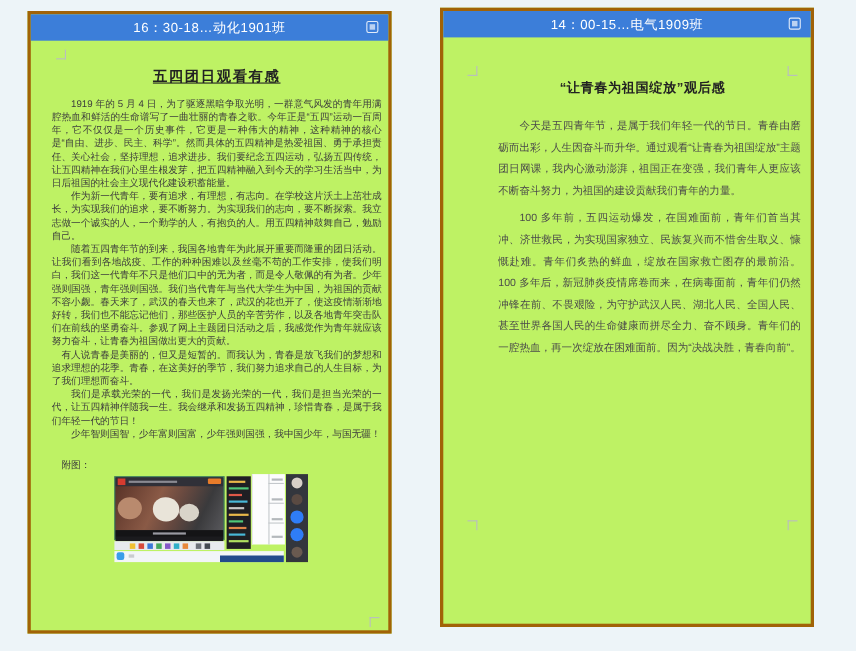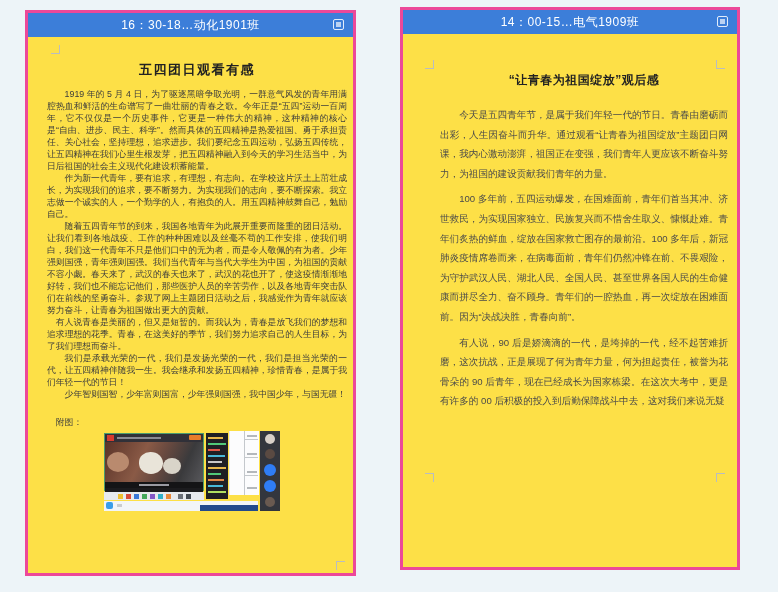--- a/index.html
+++ b/index.html
@@ -3,22 +3,22 @@
 <meta charset="utf-8">
 <style>
   html,body{margin:0;padding:0;}
   body{
     width:778px;height:592px;overflow:hidden;position:relative;
     background:#edf4f8;
     font-family:"Liberation Sans", sans-serif;
   }
   .window{
     position:absolute;
-    border:3px solid #ec4899;
-    background:#fde047;
+    border:3px solid #a16207;
+    background:#bef264;
     box-sizing:border-box;
   }
   .window-left{left:25px;top:10px;width:331px;height:566px;}
   .window-right{left:400px;top:7px;width:340px;height:563px;}
   .titlebar{
     height:24px;background:#3c7ed9;color:#ffffff;
     display:flex;align-items:center;justify-content:center;
     position:relative;font-size:12px;letter-spacing:.5px;
   }
   .titlebar-badge{
@@ -27,30 +27,30 @@
     box-sizing:border-box;
   }
   .titlebar-badge .badge-inner{
     position:absolute;left:2px;top:2px;width:5px;height:5px;
     background:rgba(255,255,255,.65);
   }
   .doc{position:relative;overflow:hidden;box-sizing:border-box;}
   .doc-left{height:539px;padding:0 6px 0 19px;}
   .doc-right{height:460px;padding:0 9px 0 37px;}
   .doc h1{text-align:center;color:#222;}
-  .doc-left h1{font-size:13px;letter-spacing:1.5px;margin:24px 0 9px 0;}
+  .doc-left h1{font-size:13px;letter-spacing:1.5px;margin:24px 0 9px 0;text-decoration:underline;}
   .doc-right h1{font-size:12px;letter-spacing:.5px;margin:38px 0 16px 0;}
   .doc-left p{
     margin:0;font-size:8.8px;line-height:12px;color:#3c3c3c;
     text-indent:2em;text-align:justify;
   }
   .doc-left p.indent-1{text-indent:1em;}
   .doc-left p.attach-label{text-indent:1em;margin-top:16px;}
   .doc-right p{
-    margin:0 0 6px 0;font-size:9.6px;line-height:19.6px;color:#4a4a4a;
+    margin:0 0 6px 13px;font-size:9.6px;line-height:19.6px;color:#4a4a4a;
     text-indent:2em;text-align:justify;
   }
   
   .corner{position:absolute;width:9px;height:9px;box-sizing:border-box;}
   .corner.tl{border-right:1px solid #b9bdc1;border-bottom:1px solid #b9bdc1;}
   .corner.tr{border-left:1px solid #b9bdc1;border-bottom:1px solid #b9bdc1;}
   .corner.bl{border-right:1px solid #b9bdc1;border-top:1px solid #b9bdc1;}
   .corner.br{border-left:1px solid #b9bdc1;border-top:1px solid #b9bdc1;}
   
   .attach{position:relative;width:192px;height:80px;margin:3px 0 0 57px;}
@@ -181,17 +181,16 @@
         </span>
     </div>
     <div class="doc doc-right">
       <span class="corner tl" style="left:22px;top:26px;"></span>
       <span class="corner tr" style="right:12px;top:26px;"></span>
       <span class="corner bl" style="left:22px;bottom:12px;"></span>
       <span class="corner br" style="right:12px;bottom:12px;"></span>
       <h1>“让青春为祖国绽放”观后感</h1>
       <p>今天是五四青年节，是属于我们年轻一代的节日。青春由磨砺而出彩，人生因奋斗而升华。通过观看“让青春为祖国绽放”主题团日网课，我内心激动澎湃，祖国正在变强，我们青年人更应该不断奋斗努力，为祖国的建设贡献我们青年的力量。</p>
       <p>100 多年前，五四运动爆发，在国难面前，青年们首当其冲、济世救民，为实现国家独立、民族复兴而不惜舍生取义、慷慨赴难。青年们炙热的鲜血，绽放在国家救亡图存的最前沿。100 多年后，新冠肺炎疫情席卷而来，在病毒面前，青年们仍然冲锋在前、不畏艰险，为守护武汉人民、湖北人民、全国人民、甚至世界各国人民的生命健康而拼尽全力、奋不顾身。青年们的一腔热血，再一次绽放在困难面前。因为“决战决胜，青春向前”。</p>
-      <p>有人说，90 后是娇滴滴的一代，是垮掉的一代，经不起苦难折磨，这次抗战，正是展现了何为青年力量，何为担起责任，被誉为花骨朵的 90 后青年，现在已经成长为国家栋梁。在这次大考中，更是有许多的 00 后积极的投入到后勤保障战斗中去，这对我们来说无疑</p>
     </div>
   </div>
 
 </div>
 
 </body></html>

